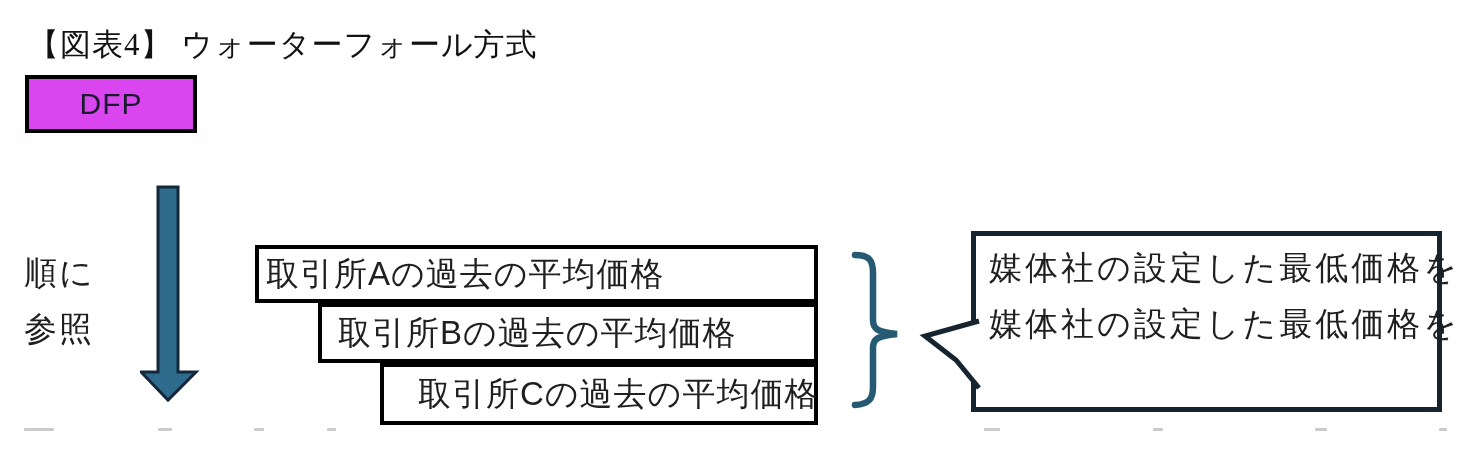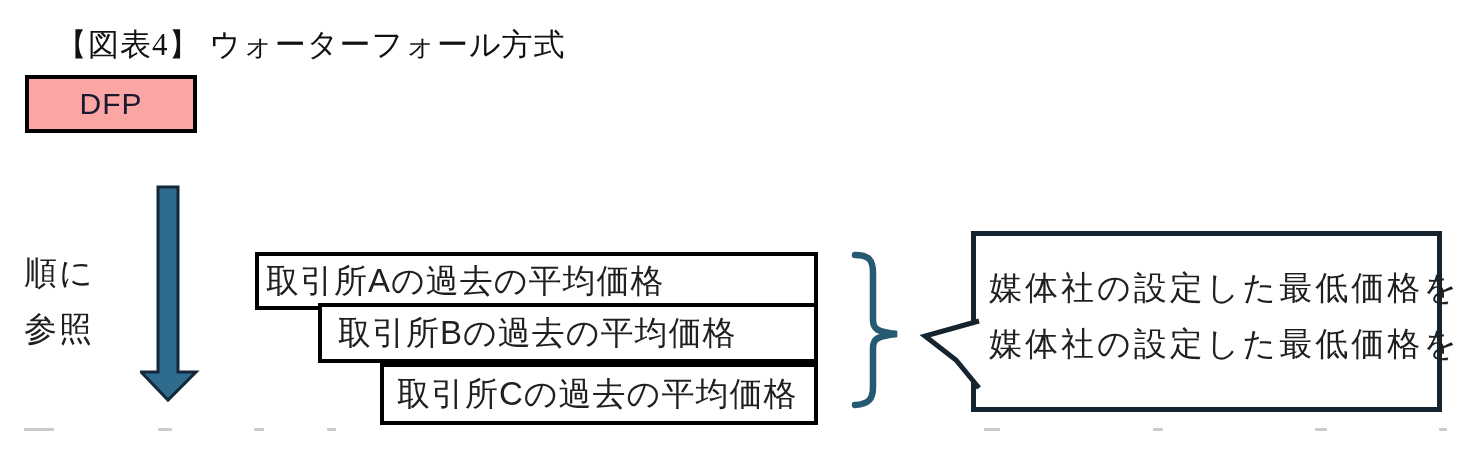--- a/index.html
+++ b/index.html
@@ -18,31 +18,30 @@
   }
   .figure-title {
     position: absolute;
     left: 28px;
     top: 24px;
     font-family: "Liberation Serif", "DejaVu Serif", serif;
     font-size: 31px;
     letter-spacing: 1px;
     color: #111111;
     white-space: nowrap;
-    margin-left: 28px;
   }
   .dfp-box {
     position: absolute;
     left: 25px;
     top: 75px;
     width: 172px;
     height: 58px;
     box-sizing: border-box;
     border: 4px solid #000000;
-    background: #fca5a5;
+    background: #d946ef;
     display: flex;
     align-items: center;
     justify-content: center;
     font-size: 30px;
     letter-spacing: 1px;
     color: #1a1a2e;
   }
   .arrow-svg {
     position: absolute;
     left: 140px;
@@ -62,38 +61,38 @@
     box-sizing: border-box;
     border: 4px solid #000000;
     background: #ffffff;
     display: flex;
     align-items: center;
     font-size: 33px;
     letter-spacing: 1px;
     color: #1f1f1f;
     white-space: nowrap;
   }
-  .wf-box.a { left: 255px; top: 252px; width: 563px; height: 58px; padding-left: 7px; }
+  .wf-box.a { left: 255px; top: 245px; width: 563px; height: 58px; padding-left: 7px; }
   .wf-box.b { left: 318px; top: 303px; width: 500px; height: 60px; padding-left: 16px; }
-  .wf-box.c { left: 380px; top: 363px; width: 438px; height: 62px; padding-left: 13px; }
+  .wf-box.c { left: 380px; top: 363px; width: 438px; height: 62px; padding-left: 34px; }
   .brace-svg {
     position: absolute;
     left: 840px;
     top: 248px;
   }
   .callout-box {
     position: absolute;
     left: 971px;
     top: 231px;
     width: 471px;
     height: 181px;
     box-sizing: border-box;
     border: 5px solid #15242f;
     background: #ffffff;
-    padding: 24px 0 0 13px;
+    padding: 4px 0 0 13px;
   }
   .callout-line {
     font-size: 33px;
     line-height: 56px;
     letter-spacing: 3px;
     color: #1f1f1f;
     white-space: nowrap;
   }
   .callout-tail-svg {
     position: absolute;

